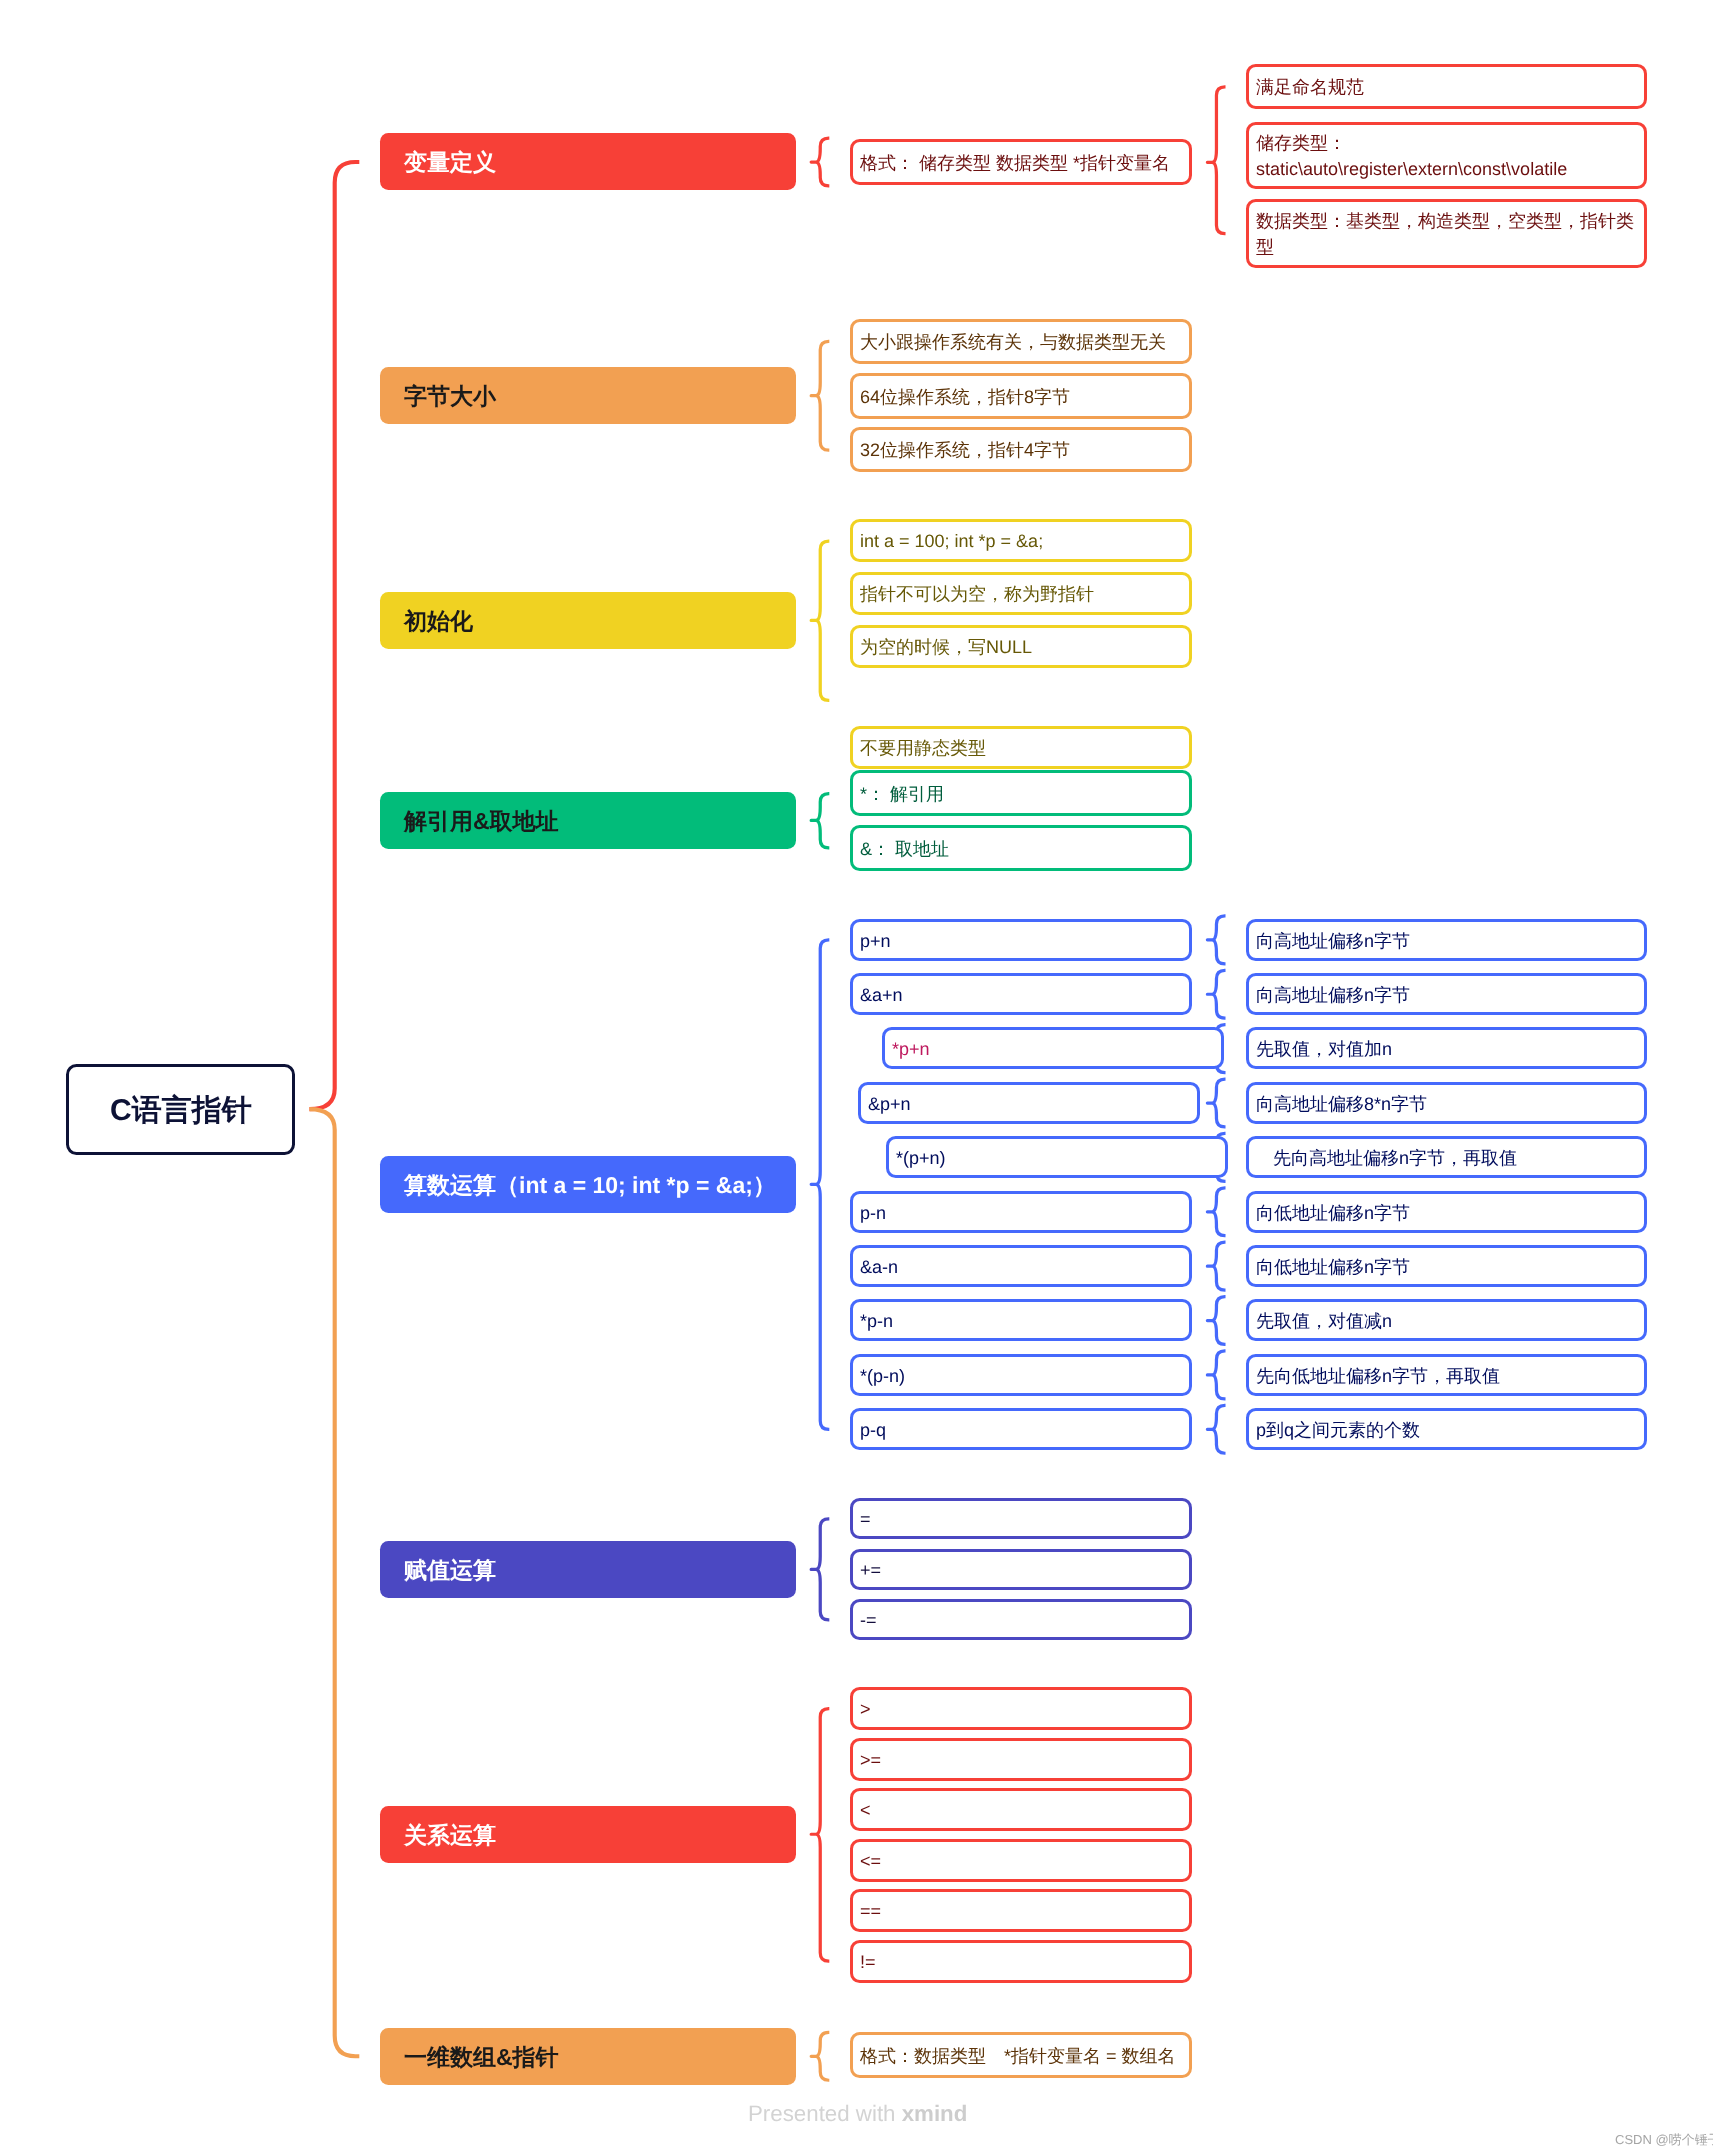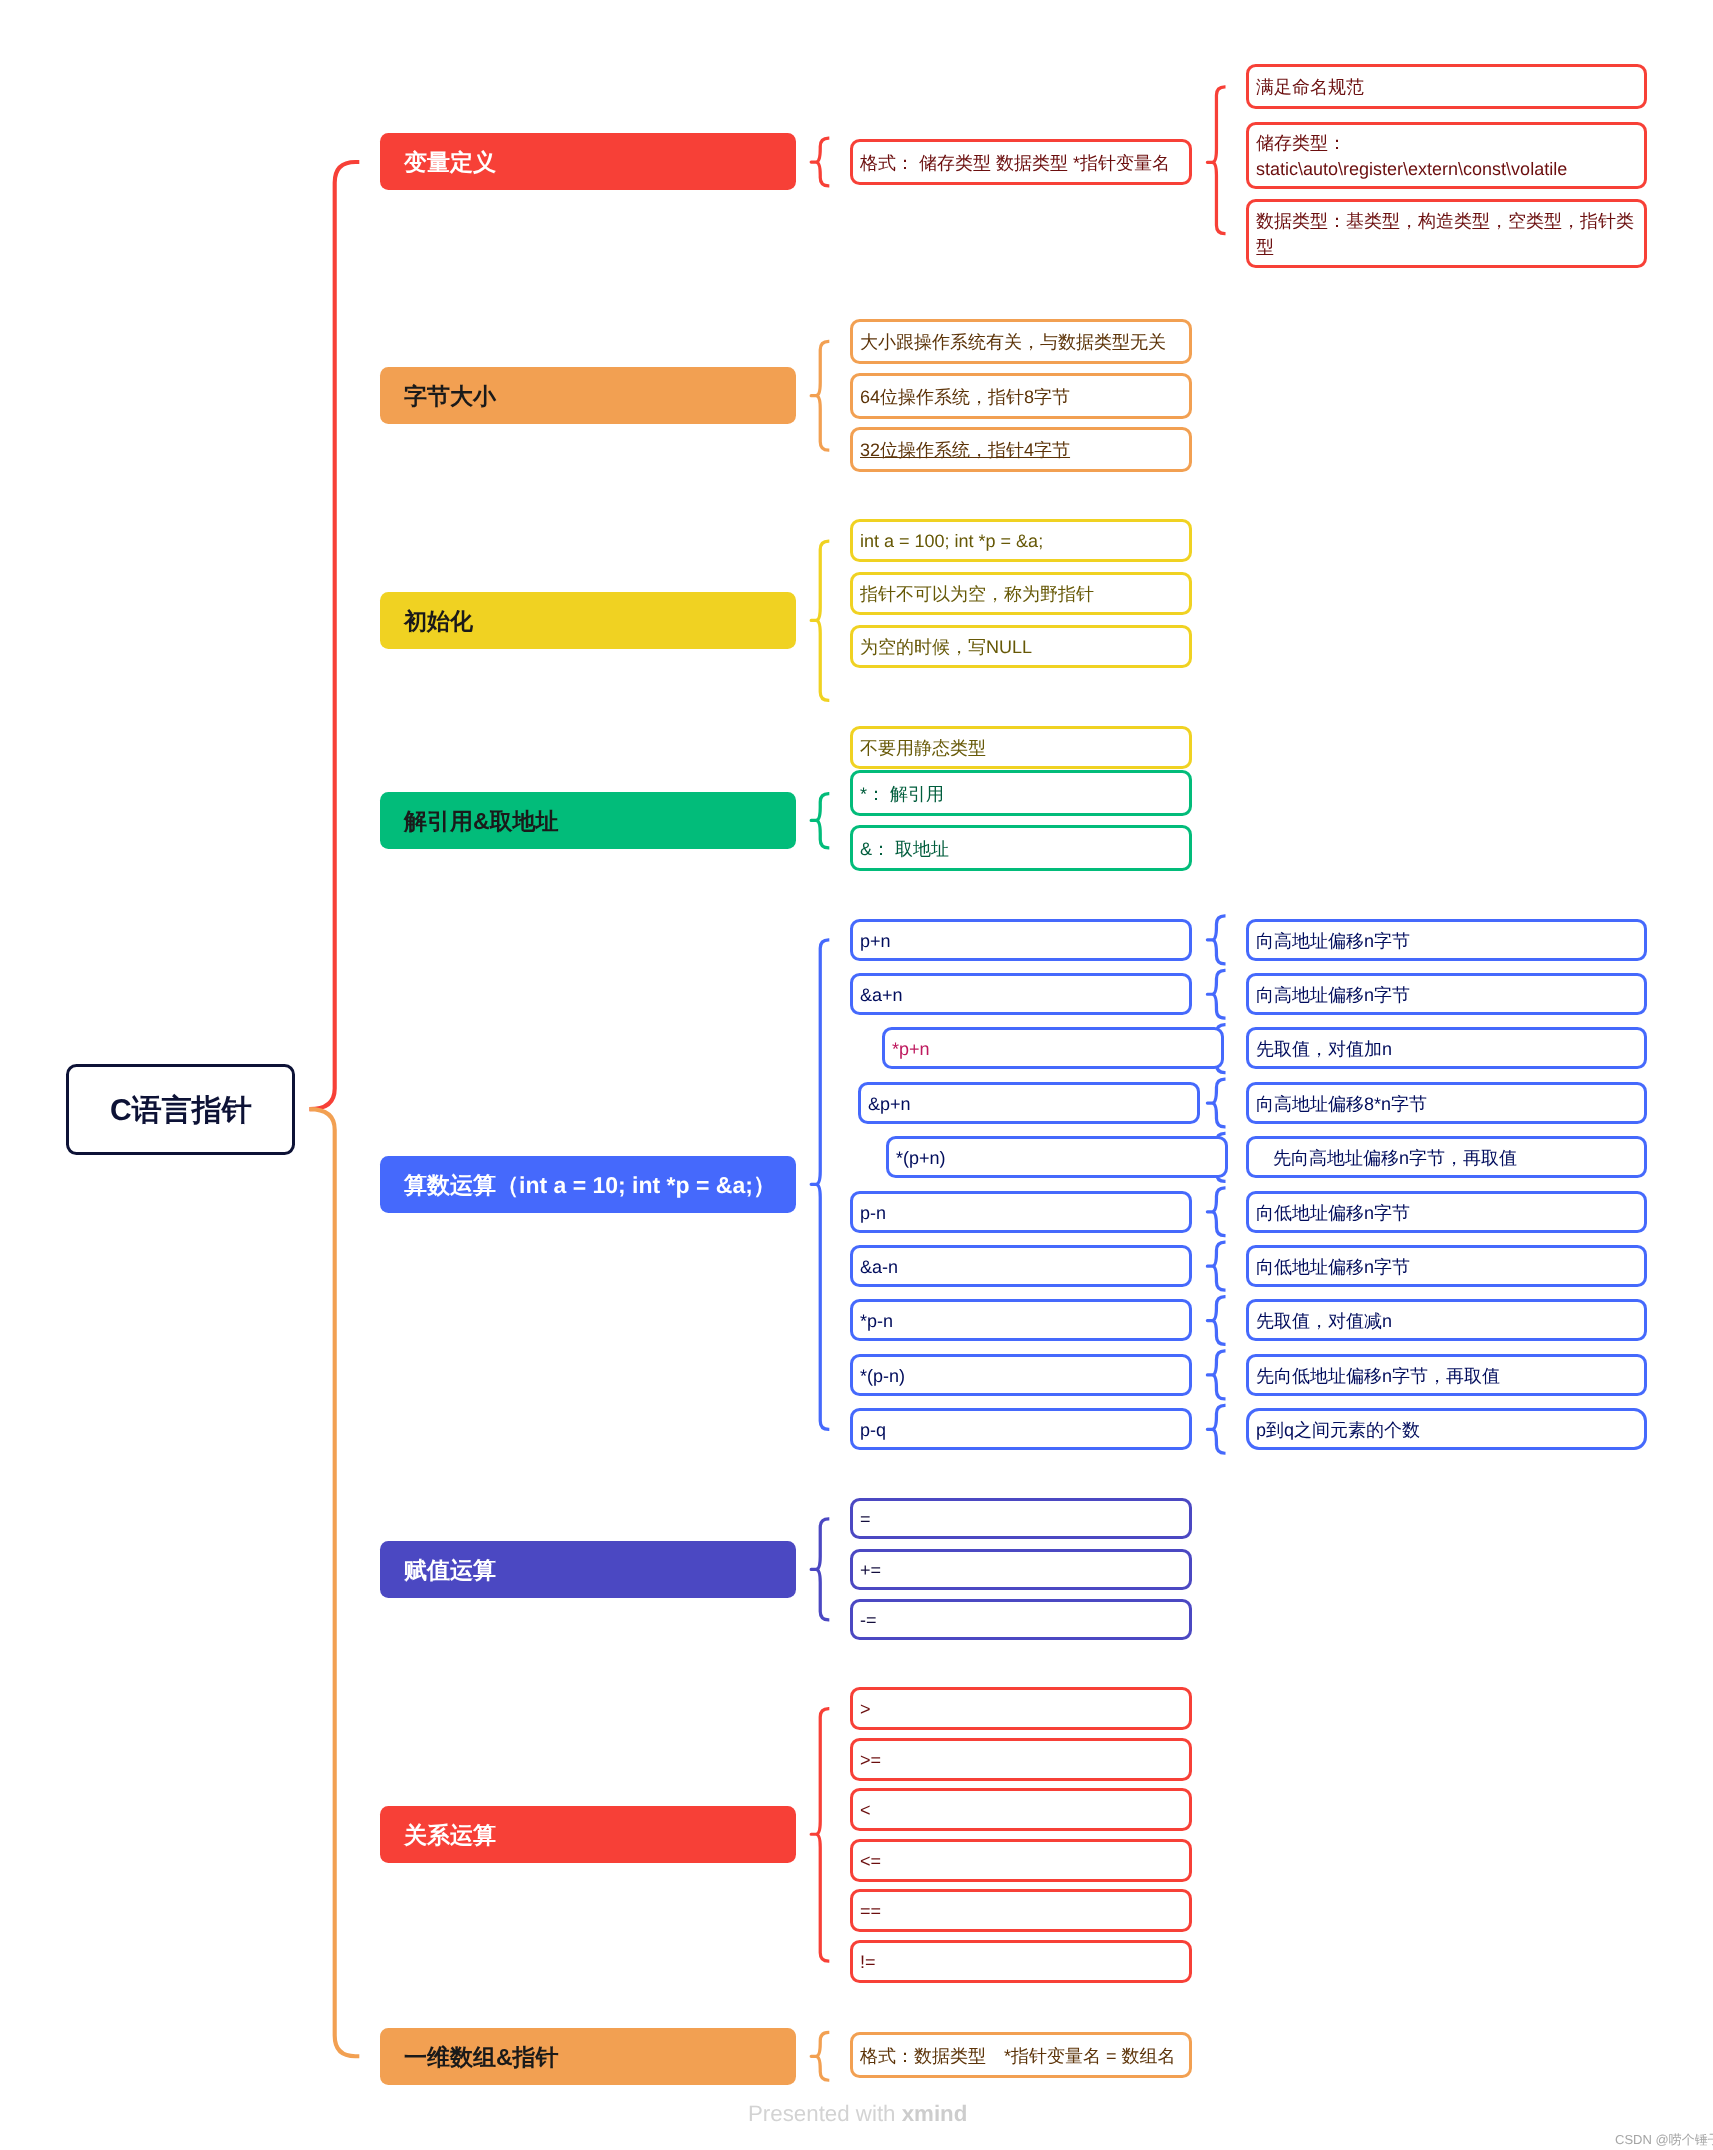--- a/index.html
+++ b/index.html
@@ -50,21 +50,21 @@
   <div class="node root" style="left: 66px; top: 1064px; width: 229px; height: 91px; border-color: rgb(13, 18, 54); color: rgb(13, 18, 54);"><span>C语言指针</span></div>
   <div class="node l1" style="left: 380px; top: 133px; width: 416px; height: 57px; background: rgb(247, 64, 55); color: rgb(255, 255, 255);"><span>变量定义</span></div>
   <div class="node l2" style="left: 850px; top: 139px; width: 342px; height: 46px; border-color: rgb(247, 64, 55); color: rgb(107, 14, 14);"><span>格式： 储存类型 数据类型 *指针变量名</span></div>
   <div class="node l3" style="left: 1246px; top: 64px; width: 401px; height: 45px; border-color: rgb(247, 64, 55); color: rgb(107, 14, 14);"><span>满足命名规范</span></div>
   <div class="node l3" style="left: 1246px; top: 122px; width: 401px; height: 67px; border-color: rgb(247, 64, 55); color: rgb(107, 14, 14);"><span>储存类型：
 static\auto\register\extern\const\volatile</span></div>
   <div class="node l3" style="left: 1246px; top: 199px; width: 401px; height: 69px; border-color: rgb(247, 64, 55); color: rgb(107, 14, 14);"><span>数据类型：基类型，构造类型，空类型，指针类型</span></div>
   <div class="node l1" style="left: 380px; top: 367px; width: 416px; height: 57px; background: rgb(242, 160, 82); color: rgb(26, 26, 26);"><span>字节大小</span></div>
   <div class="node l2" style="left: 850px; top: 319px; width: 342px; height: 45px; border-color: rgb(242, 160, 82); color: rgb(92, 51, 8);"><span>大小跟操作系统有关，与数据类型无关</span></div>
   <div class="node l2" style="left: 850px; top: 373px; width: 342px; height: 46px; border-color: rgb(242, 160, 82); color: rgb(92, 51, 8);"><span>64位操作系统，指针8字节</span></div>
-  <div class="node l2" style="left: 850px; top: 427px; width: 342px; height: 45px; border-color: rgb(242, 160, 82); color: rgb(92, 51, 8); text-decoration: underline;"><span>32位操作系统，指针4字节</span></div>
+  <div class="node l2" style="left: 850px; top: 427px; width: 342px; height: 45px; border-color: rgb(242, 160, 82); color: rgb(92, 51, 8);"><span>32位操作系统，指针4字节</span></div>
   <div class="node l1" style="left: 380px; top: 592px; width: 416px; height: 57px; background: rgb(240, 210, 34); color: rgb(26, 26, 26);"><span>初始化</span></div>
   <div class="node l2" style="left: 850px; top: 519px; width: 342px; height: 43px; border-color: rgb(240, 210, 34); color: rgb(102, 88, 6);"><span>int a = 100; int *p = &amp;a;</span></div>
   <div class="node l2" style="left: 850px; top: 572px; width: 342px; height: 43px; border-color: rgb(240, 210, 34); color: rgb(102, 88, 6);"><span>指针不可以为空，称为野指针</span></div>
   <div class="node l2" style="left: 850px; top: 625px; width: 342px; height: 43px; border-color: rgb(240, 210, 34); color: rgb(102, 88, 6);"><span>为空的时候，写NULL</span></div>
   <div class="node l2" style="left: 850px; top: 678px; width: 342px; height: 43px; border-color: rgb(240, 210, 34); color: rgb(102, 88, 6); margin-top: 48px;"><span>不要用静态类型</span></div>
   <div class="node l1" style="left: 380px; top: 792px; width: 416px; height: 57px; background: rgb(2, 188, 122); color: rgb(26, 26, 26);"><span>解引用&amp;取地址</span></div>
   <div class="node l2" style="left: 850px; top: 770px; width: 342px; height: 46px; border-color: rgb(2, 188, 122); color: rgb(0, 93, 60);"><span>*： 解引用</span></div>
   <div class="node l2" style="left: 850px; top: 825px; width: 342px; height: 46px; border-color: rgb(2, 188, 122); color: rgb(0, 93, 60);"><span>&amp;： 取地址</span></div>
   <div class="node l1" style="left: 380px; top: 1156px; width: 416px; height: 57px; background: rgb(69, 105, 252); color: rgb(255, 255, 255);"><span>算数运算（int a = 10; int *p = &amp;a;）</span></div>
   <div class="node l2" style="left: 850px; top: 919px; width: 342px; height: 42px; border-color: rgb(69, 105, 252); color: rgb(0, 12, 92);"><span>p+n</span></div>
@@ -79,21 +79,21 @@
   <div class="node l3" style="left: 1246px; top: 1136px; width: 401px; height: 42px; border-color: rgb(69, 105, 252); color: rgb(0, 12, 92); padding-left: 24px;"><span>先向高地址偏移n字节，再取值</span></div>
   <div class="node l2" style="left: 850px; top: 1191px; width: 342px; height: 42px; border-color: rgb(69, 105, 252); color: rgb(0, 12, 92);"><span>p-n</span></div>
   <div class="node l3" style="left: 1246px; top: 1191px; width: 401px; height: 42px; border-color: rgb(69, 105, 252); color: rgb(0, 12, 92);"><span>向低地址偏移n字节</span></div>
   <div class="node l2" style="left: 850px; top: 1245px; width: 342px; height: 42px; border-color: rgb(69, 105, 252); color: rgb(0, 12, 92);"><span>&amp;a-n</span></div>
   <div class="node l3" style="left: 1246px; top: 1245px; width: 401px; height: 42px; border-color: rgb(69, 105, 252); color: rgb(0, 12, 92);"><span>向低地址偏移n字节</span></div>
   <div class="node l2" style="left: 850px; top: 1299px; width: 342px; height: 42px; border-color: rgb(69, 105, 252); color: rgb(0, 12, 92);"><span>*p-n</span></div>
   <div class="node l3" style="left: 1246px; top: 1299px; width: 401px; height: 42px; border-color: rgb(69, 105, 252); color: rgb(0, 12, 92);"><span>先取值，对值减n</span></div>
   <div class="node l2" style="left: 850px; top: 1354px; width: 342px; height: 42px; border-color: rgb(69, 105, 252); color: rgb(0, 12, 92);"><span>*(p-n)</span></div>
   <div class="node l3" style="left: 1246px; top: 1354px; width: 401px; height: 42px; border-color: rgb(69, 105, 252); color: rgb(0, 12, 92);"><span>先向低地址偏移n字节，再取值</span></div>
   <div class="node l2" style="left: 850px; top: 1408px; width: 342px; height: 42px; border-color: rgb(69, 105, 252); color: rgb(0, 12, 92);"><span>p-q</span></div>
-  <div class="node l3" style="left: 1246px; top: 1408px; width: 401px; height: 42px; border-color: rgb(69, 105, 252); color: rgb(0, 12, 92); border-radius: 13px;"><span>p到q之间元素的个数</span></div>
+  <div class="node l3" style="left: 1246px; top: 1408px; width: 401px; height: 42px; border-color: rgb(69, 105, 252); color: rgb(0, 12, 92);"><span>p到q之间元素的个数</span></div>
   <div class="node l1" style="left: 380px; top: 1541px; width: 416px; height: 57px; background: rgb(75, 72, 194); color: rgb(255, 255, 255);"><span>赋值运算</span></div>
   <div class="node l2" style="left: 850px; top: 1498px; width: 342px; height: 41px; border-color: rgb(75, 72, 194); color: rgb(19, 13, 61);"><span>=</span></div>
   <div class="node l2" style="left: 850px; top: 1549px; width: 342px; height: 41px; border-color: rgb(75, 72, 194); color: rgb(19, 13, 61);"><span>+=</span></div>
   <div class="node l2" style="left: 850px; top: 1599px; width: 342px; height: 41px; border-color: rgb(75, 72, 194); color: rgb(19, 13, 61);"><span>-=</span></div>
   <div class="node l1" style="left: 380px; top: 1806px; width: 416px; height: 57px; background: rgb(247, 64, 55); color: rgb(255, 255, 255);"><span>关系运算</span></div>
   <div class="node l2" style="left: 850px; top: 1687px; width: 342px; height: 43px; border-color: rgb(247, 64, 55); color: rgb(107, 14, 14);"><span>&gt;</span></div>
   <div class="node l2" style="left: 850px; top: 1738px; width: 342px; height: 43px; border-color: rgb(247, 64, 55); color: rgb(107, 14, 14);"><span>&gt;=</span></div>
   <div class="node l2" style="left: 850px; top: 1788px; width: 342px; height: 43px; border-color: rgb(247, 64, 55); color: rgb(107, 14, 14);"><span>&lt;</span></div>
   <div class="node l2" style="left: 850px; top: 1839px; width: 342px; height: 43px; border-color: rgb(247, 64, 55); color: rgb(107, 14, 14);"><span>&lt;=</span></div>
   <div class="node l2" style="left: 850px; top: 1889px; width: 342px; height: 43px; border-color: rgb(247, 64, 55); color: rgb(107, 14, 14);"><span>==</span></div>

